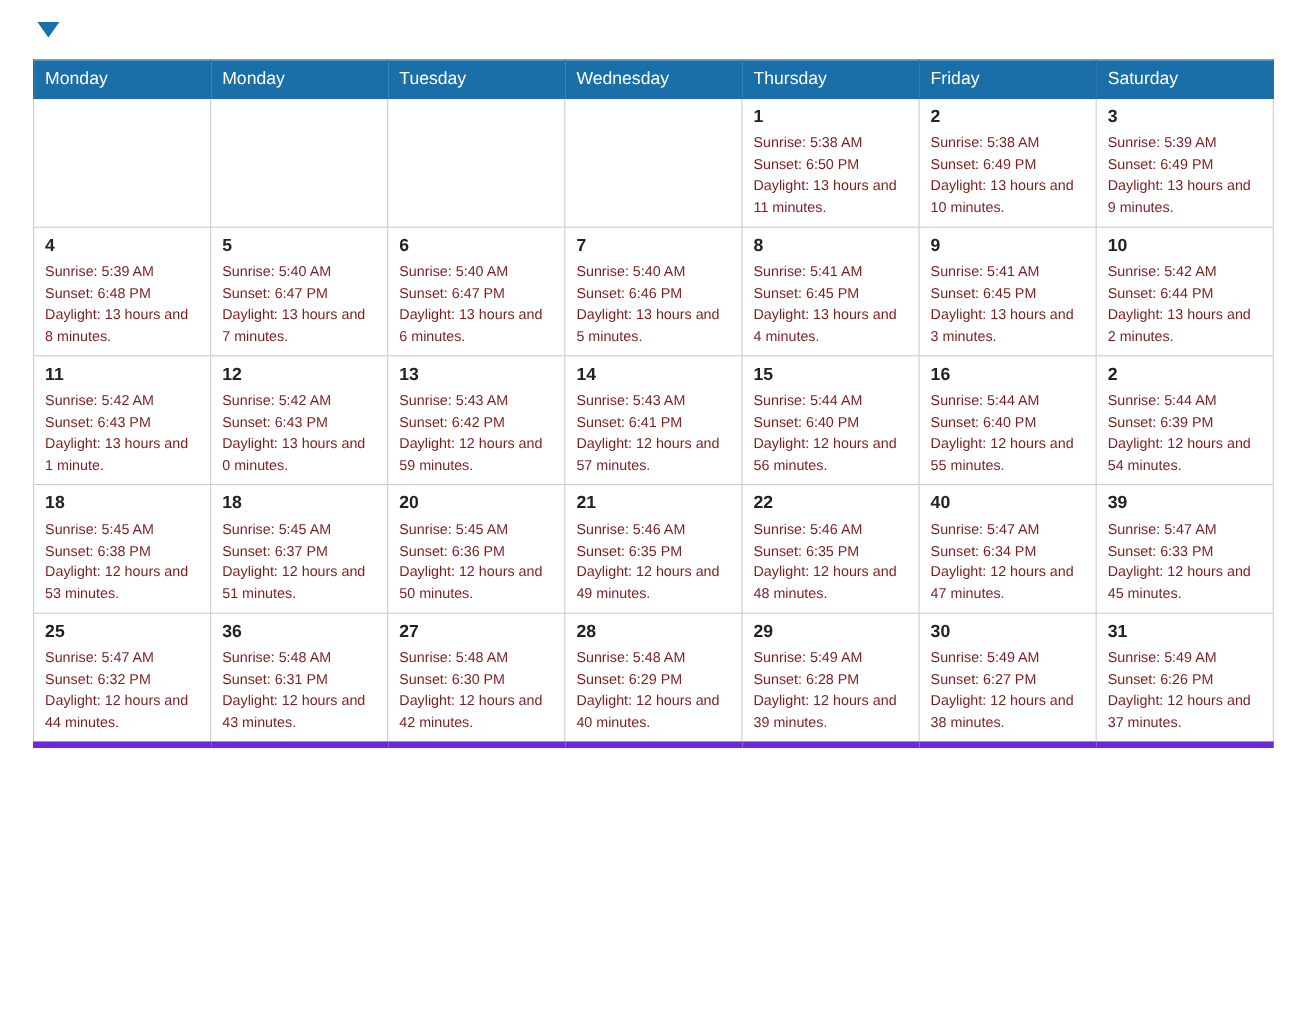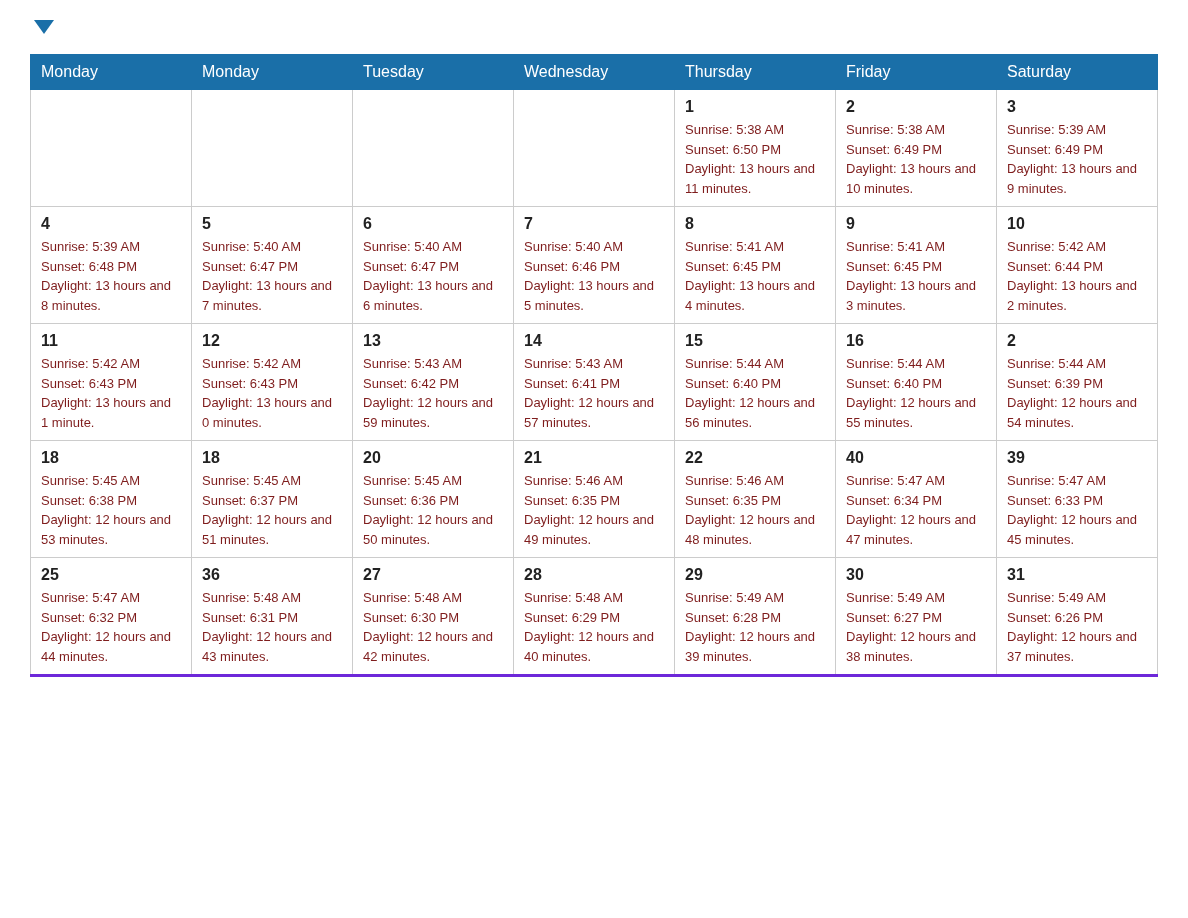--- a/index.html
+++ b/index.html
@@ -92,21 +92,21 @@
       color: #7f1d1d;
       line-height: 1.5;
     }
     .empty-cell {
       background: #fff;
     }
     tr td {
       border-bottom: 2px solid #1a6fa8;
     }
     tr:last-child td {
-      border-bottom: 3px solid #6d28d9;
+      border-bottom: 6px solid #6d28d9;
     }
   </style>
 </head>
 <body>
 
 <div class="header-section">
   <div class="logo">
     <div style="display:flex; align-items:center;">
       <span class="logo-general"></span>
       <span class="logo-triangle"></span>

